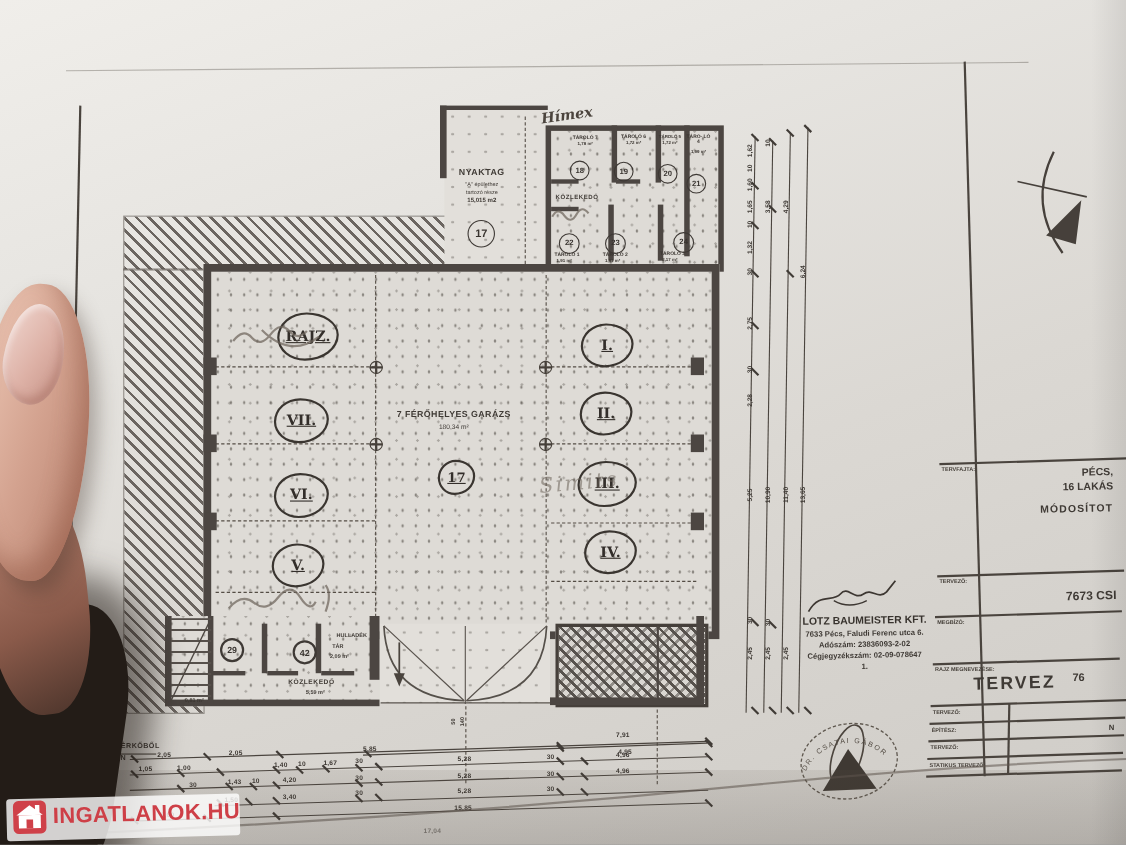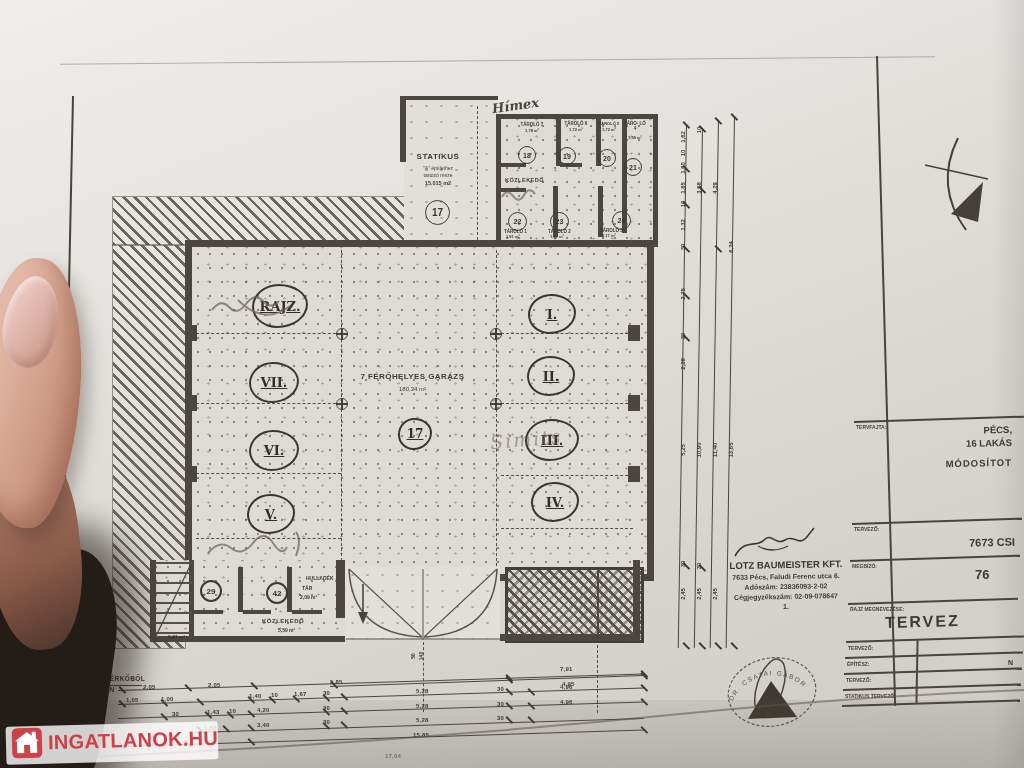--- a/index.html
+++ b/index.html
@@ -54,21 +54,21 @@
   <div class="hatch" style="left:113px;top:197px;width:292px;height:48px;"></div>
   <div class="hatch" style="left:113px;top:245px;width:72px;height:403px;"></div>
   <div class="hatch" style="left:498px;top:138px;width:18px;height:33px;"></div>
   <div class="hatch" style="left:498px;top:206px;width:18px;height:33px;"></div>
 
   <div class="abs stipple-lt" style="left:404px;top:98px;width:92px;height:142px;"></div>
   <div class="wall" style="left:400px;top:96px;width:6px;height:66px;"></div>
   <div class="wall" style="left:400px;top:96px;width:98px;height:4px;"></div>
   <div class="dash-v" style="left:477px;top:106px;height:134px;"></div>
 
-  <div class="txt b ctr" style="left:400px;top:153px;width:76px;font-size:8px;letter-spacing:.5px;">STATIKUS</div>
+  <div class="txt b ctr" style="left:400px;top:153px;width:76px;font-size:8px;letter-spacing:.5px;">NYAKTAG</div>
   <div class="txt ctr" style="left:400px;top:166px;width:76px;font-size:5px;">"A" épülethez</div>
   <div class="txt ctr" style="left:400px;top:173px;width:76px;font-size:5px;">tartozó része</div>
   <div class="txt b ctr" style="left:400px;top:181px;width:76px;font-size:5.5px;">15,015 m2</div>
   <div class="circ" style="left:425px;top:200px;width:23px;height:23px;font-size:10px;">17</div>
 
   <div class="abs stipple" style="left:496px;top:114px;width:152px;height:123px;border:5px solid #4c4642;"></div>
   <div class="wall" style="left:556px;top:114px;width:5px;height:52px;"></div>
   <div class="wall" style="left:596px;top:114px;width:5px;height:52px;"></div>
   <div class="wall" style="left:622px;top:114px;width:5px;height:119px;"></div>
   <div class="wall" style="left:553px;top:186px;width:5px;height:51px;"></div>
@@ -312,21 +312,21 @@
   <div class="tb-line" style="left:854px;top:421px;width:170px;"></div>
   <div class="tb-label" style="left:856px;top:424px;">TERVFAJTA:</div>
   <div class="txt b" style="left:900px;top:426px;width:112px;text-align:right;font-size:9.5px;transform:rotate(-1.2deg);">PÉCS,</div>
   <div class="txt b" style="left:900px;top:439px;width:112px;text-align:right;font-size:9.5px;transform:rotate(-1.2deg);">16 LAKÁS</div>
   <div class="txt b" style="left:895px;top:459px;width:117px;text-align:right;font-size:9.5px;letter-spacing:1px;transform:rotate(-1.2deg);">MÓDOSÍTOT</div>
   <div class="tb-line" style="left:852px;top:523px;width:170px;"></div>
   <div class="tb-label" style="left:854px;top:526px;">TERVEZŐ:</div>
   <div class="txt b" style="left:905px;top:538px;width:110px;text-align:right;font-size:11px;transform:rotate(-1.5deg);">7673 CSI</div>
   <div class="tb-line" style="left:850px;top:560px;width:170px;"></div>
   <div class="tb-label" style="left:852px;top:563px;">MEGBÍZÓ:</div>
-  <div class="txt b" style="left:975px;top:568px;font-size:13px;">76</div>
+  <div class="txt b" style="left:975px;top:612px;font-size:10px;">76</div>
   <div class="tb-line" style="left:848px;top:603px;width:170px;"></div>
   <div class="tb-label" style="left:850px;top:606px;">RAJZ MEGNEVEZÉSE:</div>
   <div class="txt b" style="left:885px;top:614px;font-size:16px;letter-spacing:2px;transform:rotate(-1.5deg);">TERVEZ</div>
   <div class="tb-line" style="left:846px;top:641px;width:178px;"></div>
   <div class="tb-line" style="left:845px;top:657px;width:178px;"></div>
   <div class="tb-line" style="left:844px;top:673px;width:178px;"></div>
   <div class="tb-line" style="left:843px;top:689px;width:178px;"></div>
   <div class="tb-line" style="left:842px;top:705px;width:178px;"></div>
   <div class="abs" style="left:916px;top:640px;width:1.5px;height:64px;background:#4a443e;transform:rotate(1deg);"></div>
   <div class="tb-label" style="left:848px;top:645px;">TERVEZŐ:</div>

